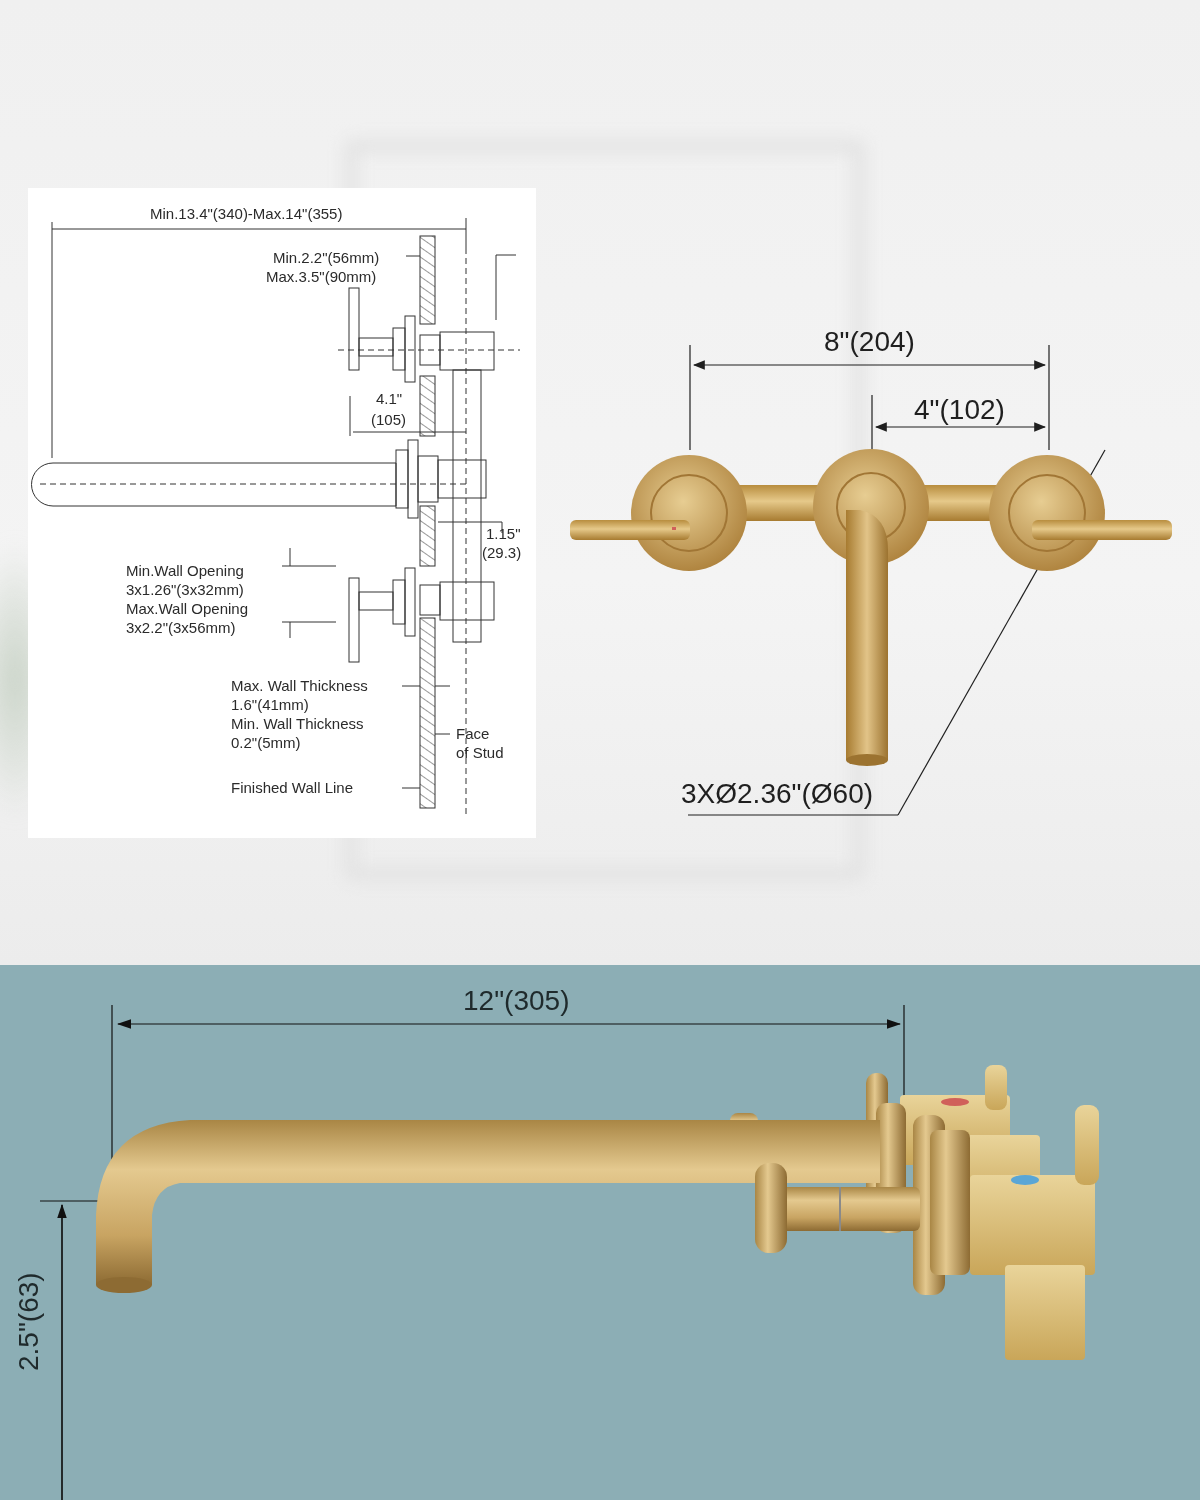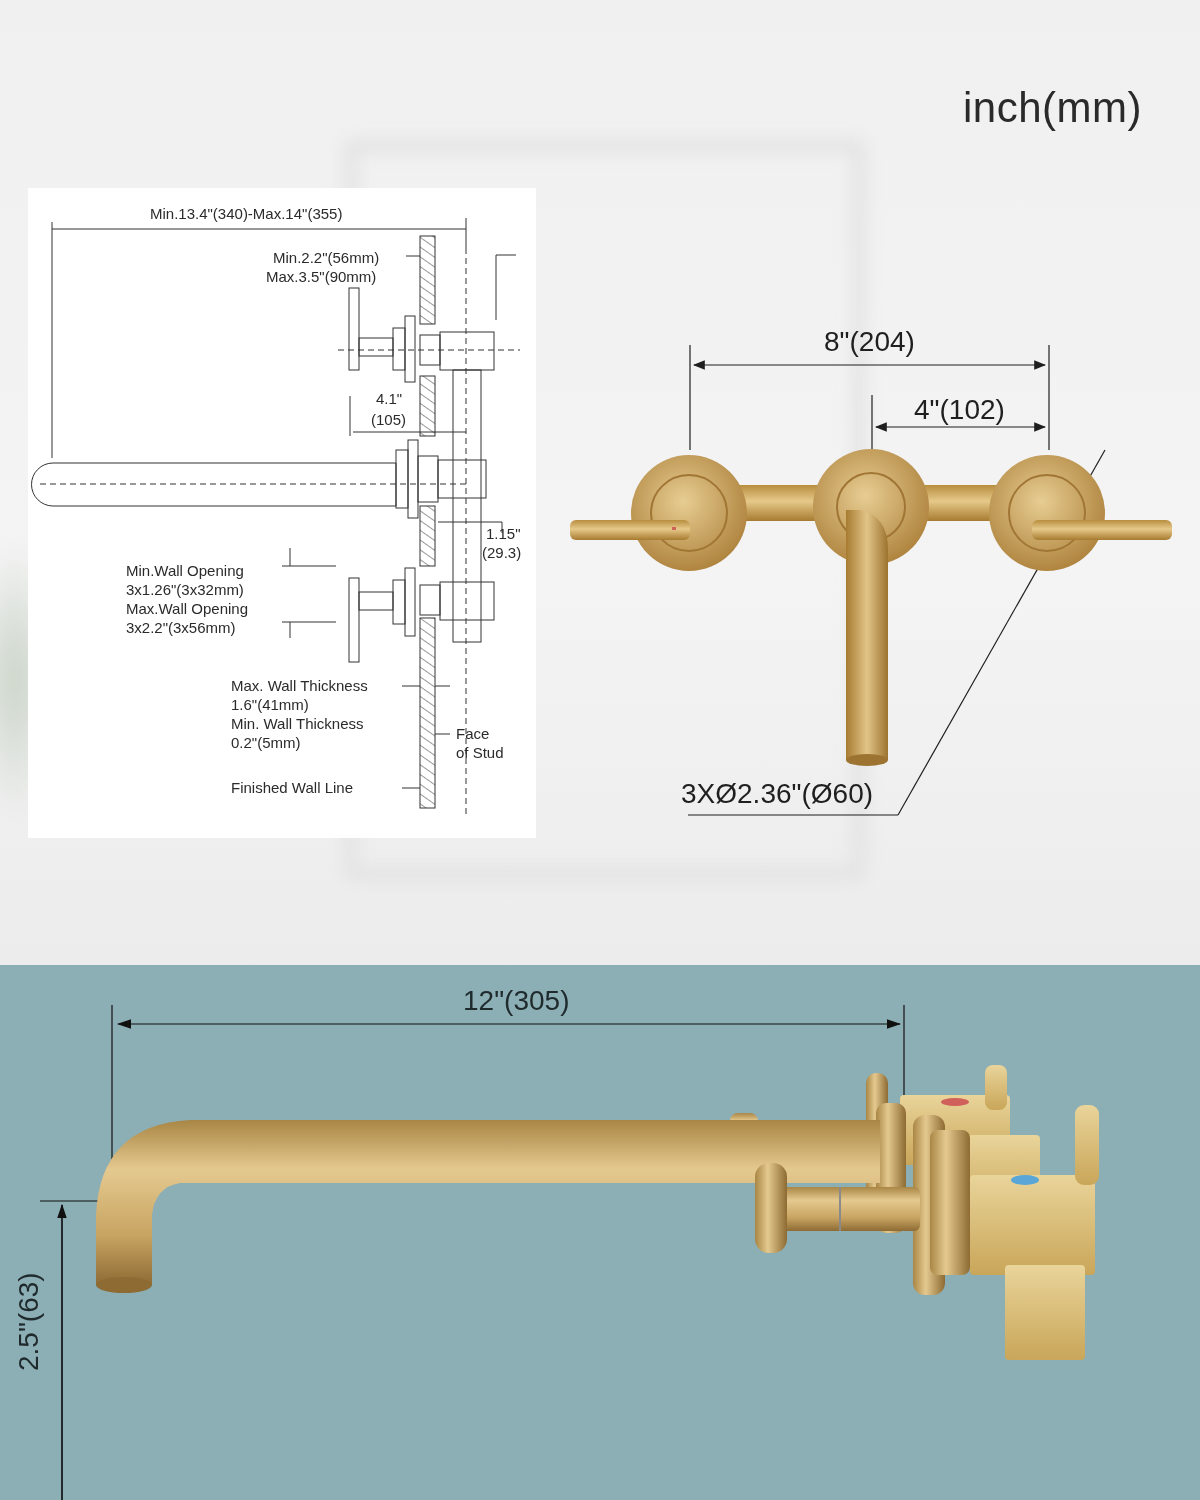--- a/index.html
+++ b/index.html
@@ -24,21 +24,20 @@
 </style>
 </head>
 <body>
 
 <div class="page">
 
   <div class="top-section">
     <div class="blur-frame"></div>
     <div class="blur-plant"></div>
 
-    <div class="units-label">inch(mm)</div>
 
     <div class="drawing-panel">
       <svg width="508" height="650" viewBox="0 0 508 650">
         <defs>
           <pattern id="hatch" width="8" height="8" patternUnits="userSpaceOnUse" patternTransform="rotate(-55)">
             <line x1="0" y1="0" x2="0" y2="8" stroke="#333" stroke-width="1"></line>
           </pattern>
         </defs>
         <g stroke="#333" stroke-width="1" fill="none">
 

